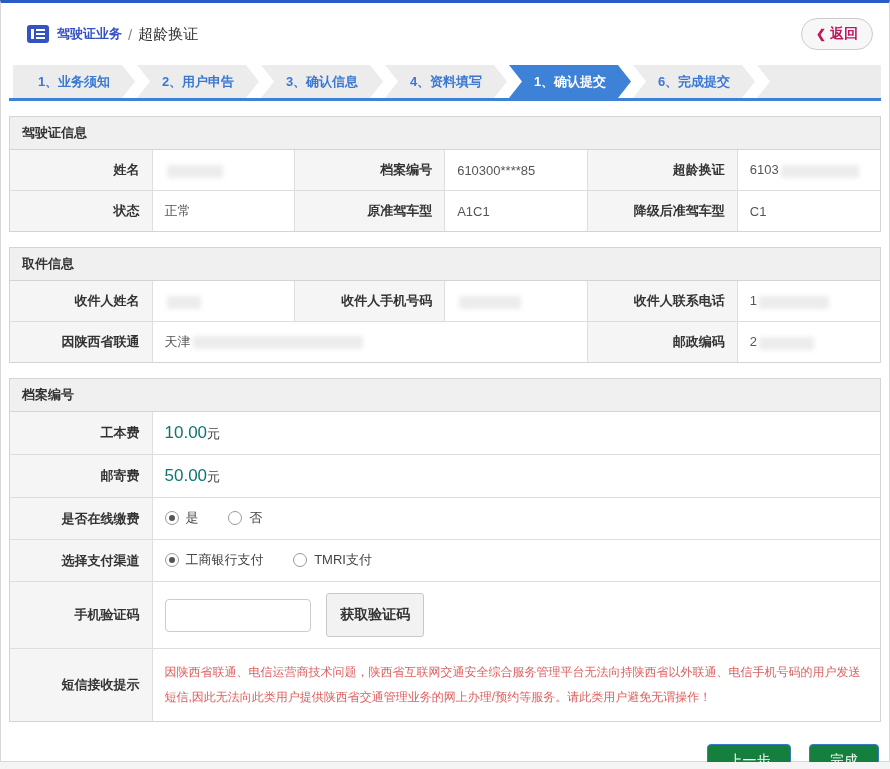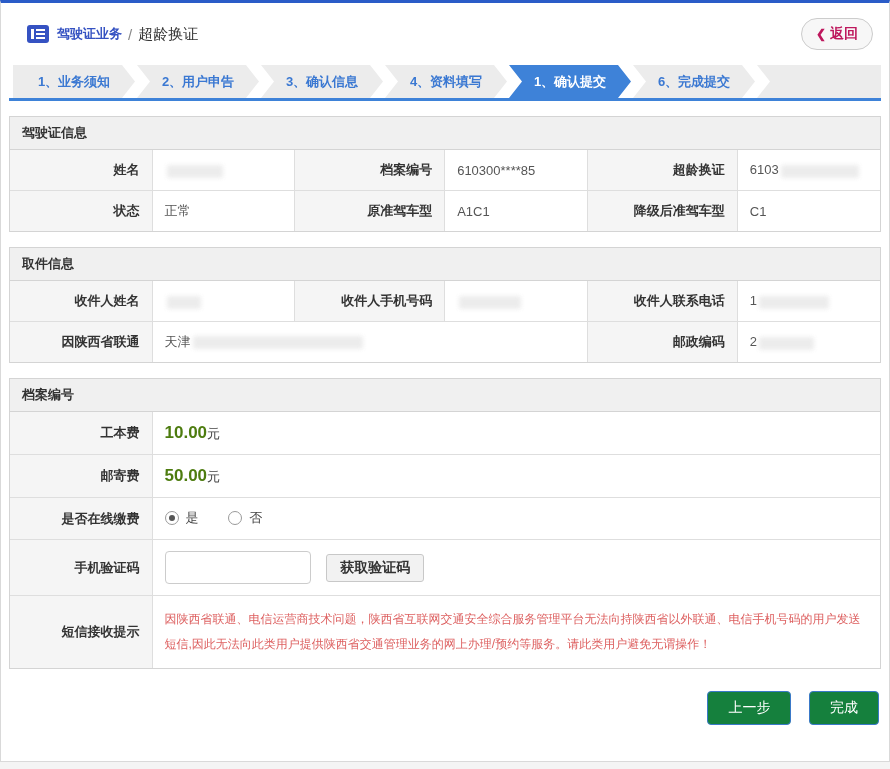--- a/index.html
+++ b/index.html
@@ -100,21 +100,21 @@
     display: inline-block;
     height: 13px;
     background: #e9e9e9;
     border-radius: 2px;
     filter: blur(2px);
     opacity: .85;
     vertical-align: middle;
     margin-left: 2px;
   }
   
-  .fee-val { color: #4d7c0f; font-weight: bold; font-size: 17px; }
+  .fee-val { color: #0f766e; font-weight: normal; font-size: 17px; }
   .fee-unit { color: #444; font-size: 13px; }
   .radio-option { display: inline-flex; align-items: center; margin-right: 26px; cursor: pointer; }
   .radio {
     width: 14px; height: 14px;
     border: 1px solid #9a9a9a;
     border-radius: 50%;
     background: #fff;
     display: inline-block;
     position: relative;
     margin-right: 7px;
@@ -133,21 +133,21 @@
     height: 33px;
     border: 1px solid #ccc;
     border-radius: 4px;
     padding: 0 8px;
     font-size: 13px;
     font-family: inherit;
     outline: none;
     vertical-align: middle;
   }
   .code-btn {
-    height: 28px;
+    height: 44px;
     margin-left: 12px;
     background: #f2f2f2;
     border: 1px solid #c8c8c8;
     border-radius: 3px;
     padding: 0 13px;
     font-size: 14px;
     font-weight: bold;
     color: #333;
     cursor: pointer;
     vertical-align: middle;
@@ -268,20 +268,33 @@
                 <span class="radio checked"></span>
                 <span class="radio-label">是</span>
               </span>
           <span class="radio-option">
                 <span class="radio"></span>
                 <span class="radio-label">否</span>
               </span>
         </td>
       </tr>
       <tr>
+        <td class="lbl">选择支付渠道</td>
+        <td class="val">
+          <span class="radio-option">
+                <span class="radio checked"></span>
+                <span class="radio-label">工商银行支付</span>
+              </span>
+          <span class="radio-option">
+                <span class="radio"></span>
+                <span class="radio-label">TMRI支付</span>
+              </span>
+        </td>
+      </tr>
+      <tr>
         <td class="lbl">手机验证码</td>
         <td class="val">
           <input type="text" class="code-input" value="" style="">
           <button class="code-btn">获取验证码</button>
         </td>
       </tr>
       <tr>
         <td class="lbl">短信接收提示</td>
         <td class="val"><span class="sms-tip">因陕西省联通、电信运营商技术问题，陕西省互联网交通安全综合服务管理平台无法向持陕西省以外联通、电信手机号码的用户发送短信,因此无法向此类用户提供陕西省交通管理业务的网上办理/预约等服务。请此类用户避免无谓操作！</span></td>
       </tr>

